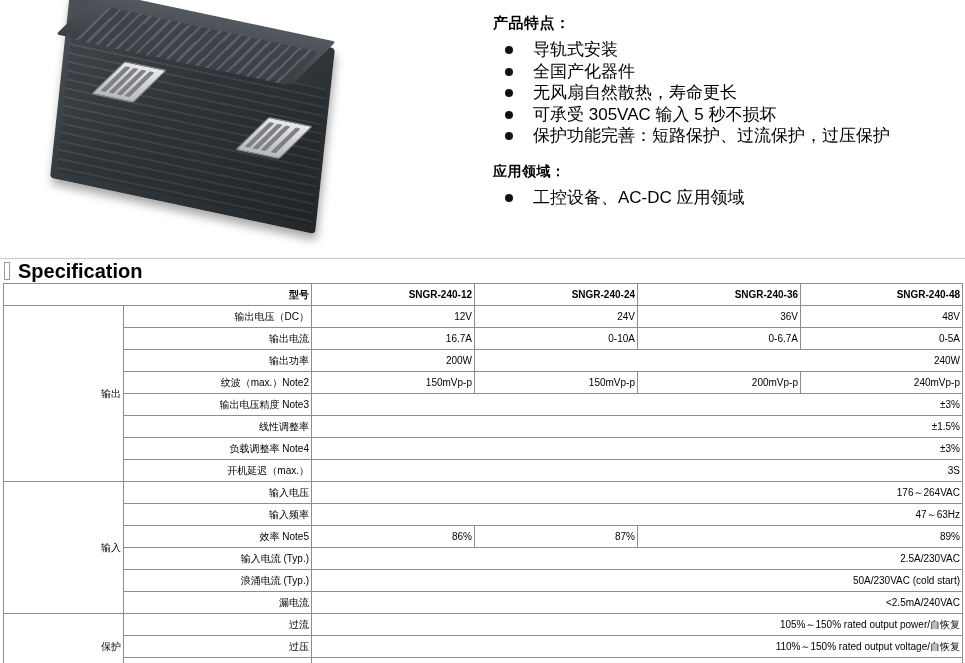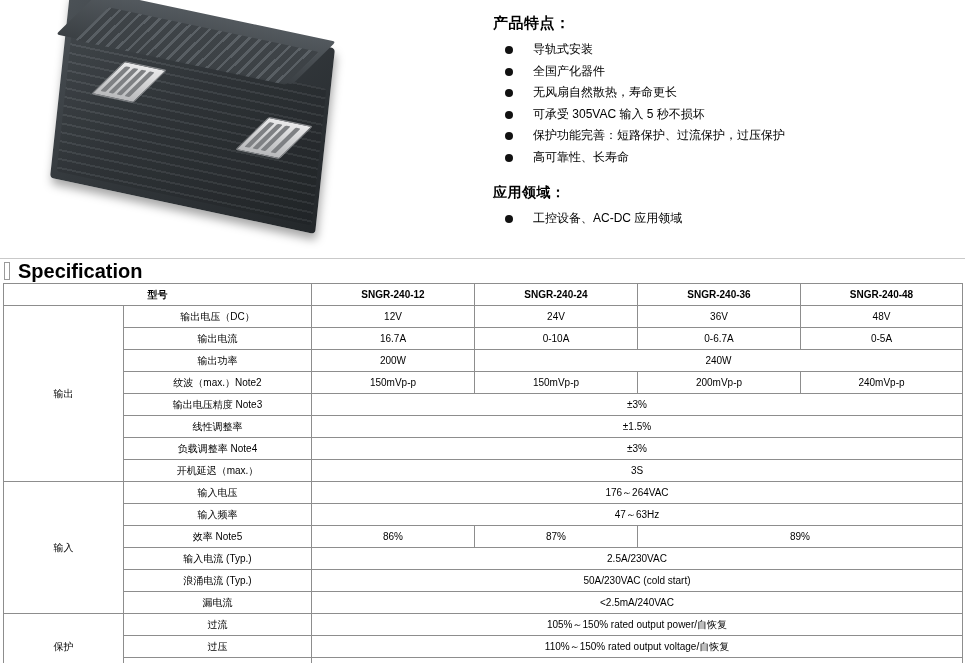--- a/index.html
+++ b/index.html
@@ -45,21 +45,21 @@
     letter-spacing: 0.5px;
   }
   ul.feat-list {
     list-style: none;
     margin: 0 0 0 0;
     padding: 0;
   }
   ul.feat-list li {
     position: relative;
     padding-left: 42px;
-    font-size: 12px;
+    font-size: 17px;
     line-height: 21.5px;
     white-space: nowrap;
   }
   ul.feat-list li:before {
     content: "";
     position: absolute;
     left: 14px;
     top: 7px;
     width: 8px;
     height: 8px;
@@ -168,21 +168,21 @@
 
   
   table.spec {
     width: 959px;
     margin: 0 0 0 3px;
     border-collapse: collapse;
     table-layout: fixed;
   }
   table.spec td {
     border: 1px solid #8d8d8d;
-    text-align: center;
+    text-align: right;
     vertical-align: middle;
     font-size: 10px;
     padding: 0 2px;
     height: 22px;
     box-sizing: border-box;
   }
   td.group {
     font-size: 14px;
     font-weight: normal;
     width: 120px;
@@ -231,21 +231,20 @@
     </div>
 
     <div class="features">
       <div class="feat-title">产品特点：</div>
       <ul class="feat-list">
         <li>导轨式安装</li>
         <li>全国产化器件</li>
         <li>无风扇自然散热，寿命更长</li>
         <li>可承受 305VAC 输入 5 秒不损坏</li>
         <li>保护功能完善：短路保护、过流保护，过压保护</li>
-        <li>高可靠性、长寿命</li>
       </ul>
       <div class="apps-title">应用领域：</div>
       <ul class="feat-list">
         <li>工控设备、AC-DC 应用领域</li>
       </ul>
     </div>
   </div>
 
   <div class="spec-head">
     <span class="spec-bar"></span>

